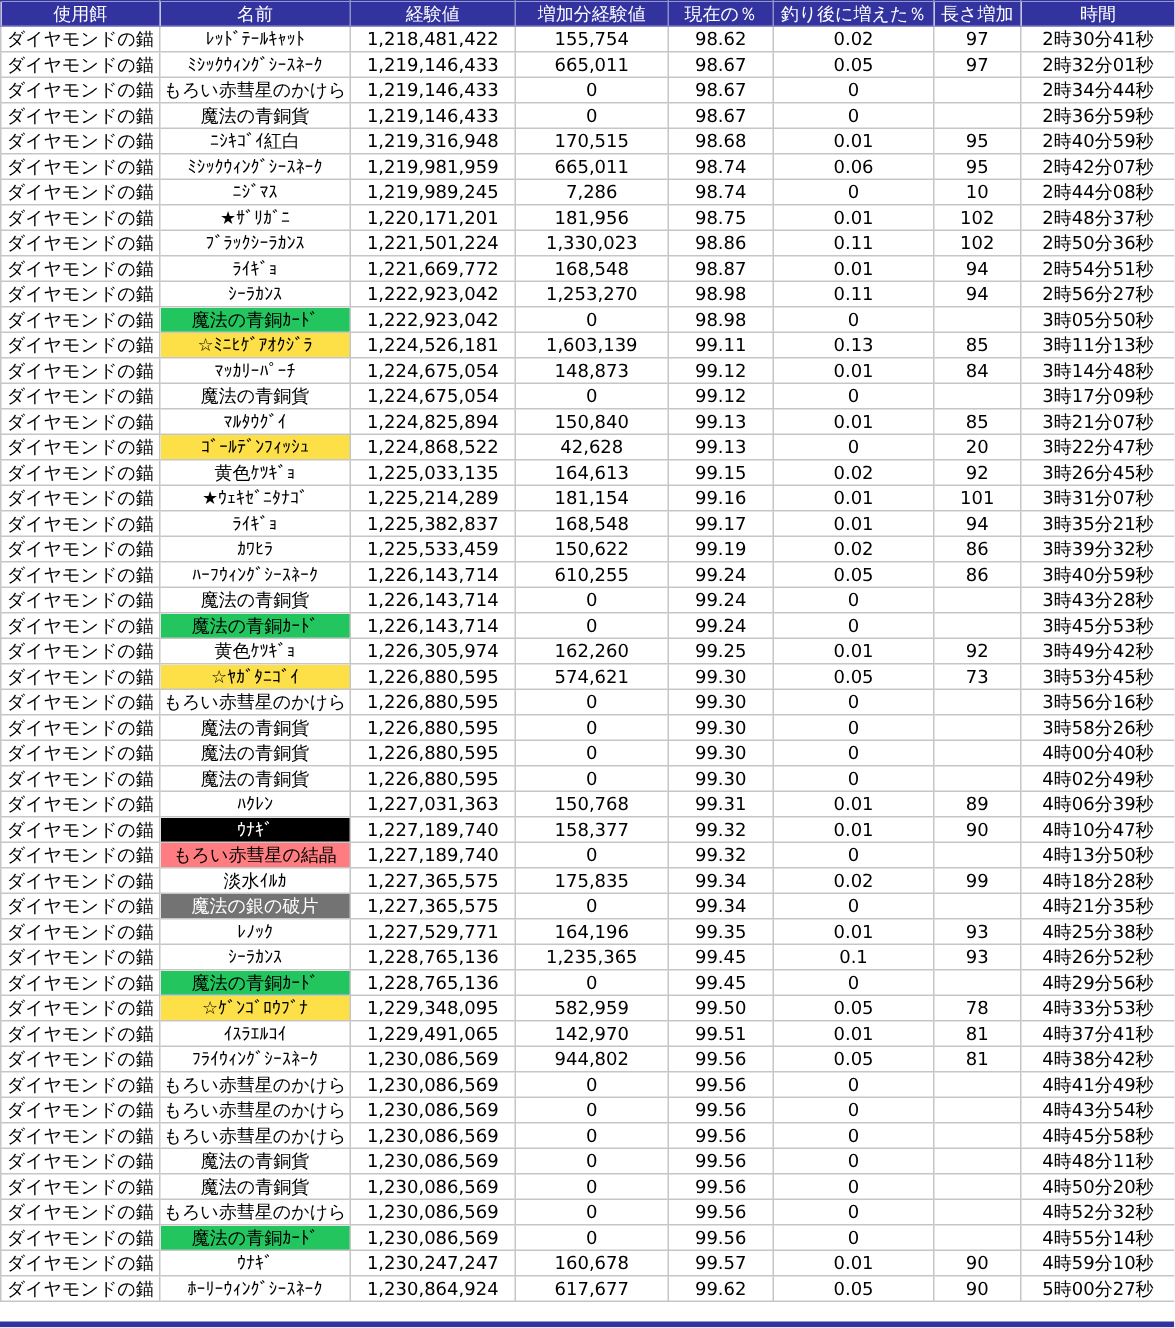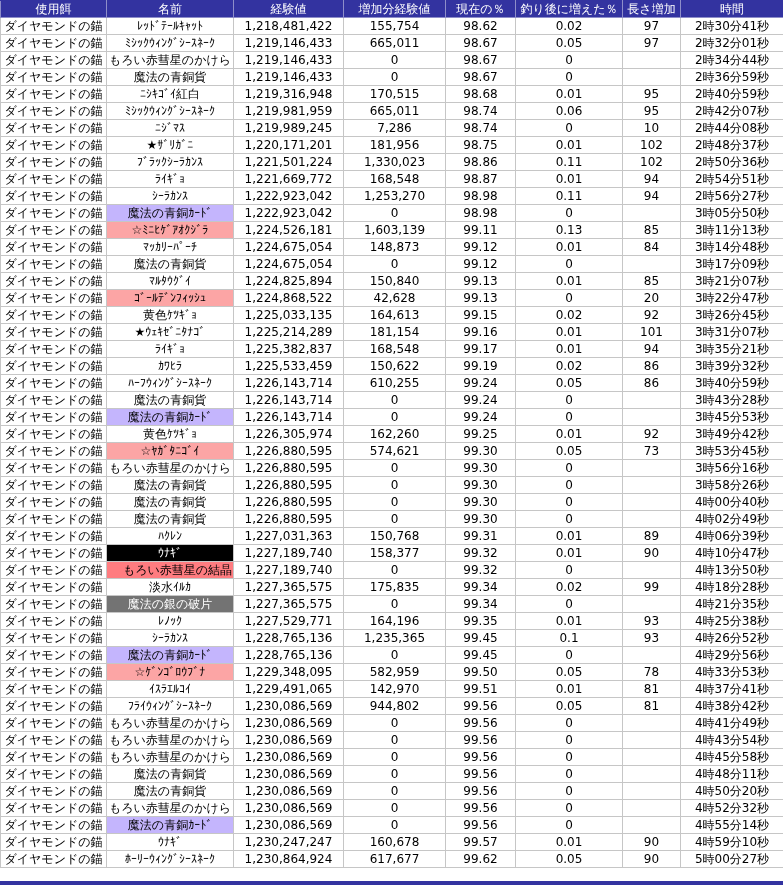--- a/index.html
+++ b/index.html
@@ -31,24 +31,24 @@
     white-space:nowrap;
     overflow:hidden;
     font-weight:normal;
   }
   th{
     background:#3333a0;
     color:#ffffff;
     border-color:#8e8ec9;
     border-top-color:#3333a0;
   }
-  tr.hl-green  td.name-cell{background:#c4b5fd;}
-  tr.hl-yellow td.name-cell{background:#fca5a5;}
+  tr.hl-green  td.name-cell{background:#22c55e;}
+  tr.hl-yellow td.name-cell{background:#fde047;}
   tr.hl-black  td.name-cell{background:#000000;color:#ffffff;}
-  tr.hl-red    td.name-cell{background:#ff7c80;text-align:right;}
+  tr.hl-red    td.name-cell{background:#ff7c80;}
   tr.hl-gray   td.name-cell{background:#737373;color:#ffffff;}
   .bottom-bar{
     position:absolute;
     left:0;
     bottom:0;
     width:783px;
     height:4px;
     background:#3333a0;
   }
 </style>

